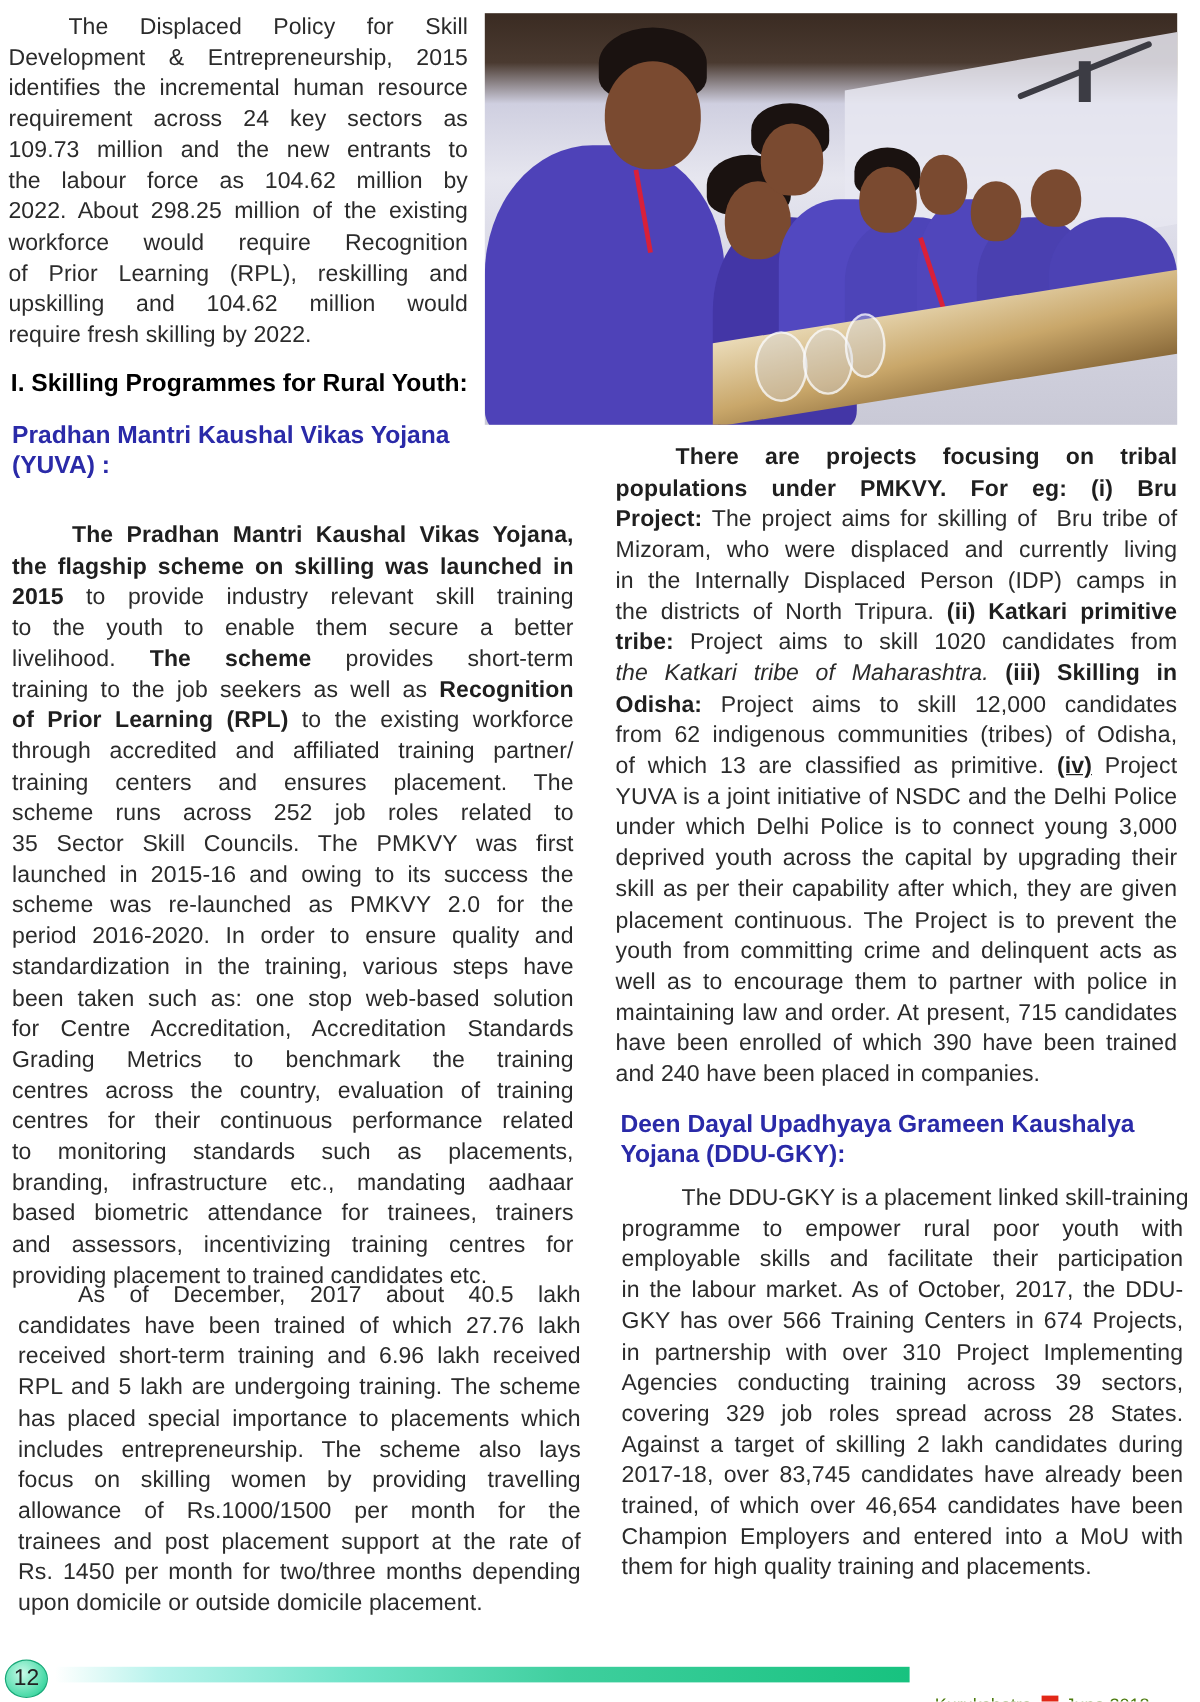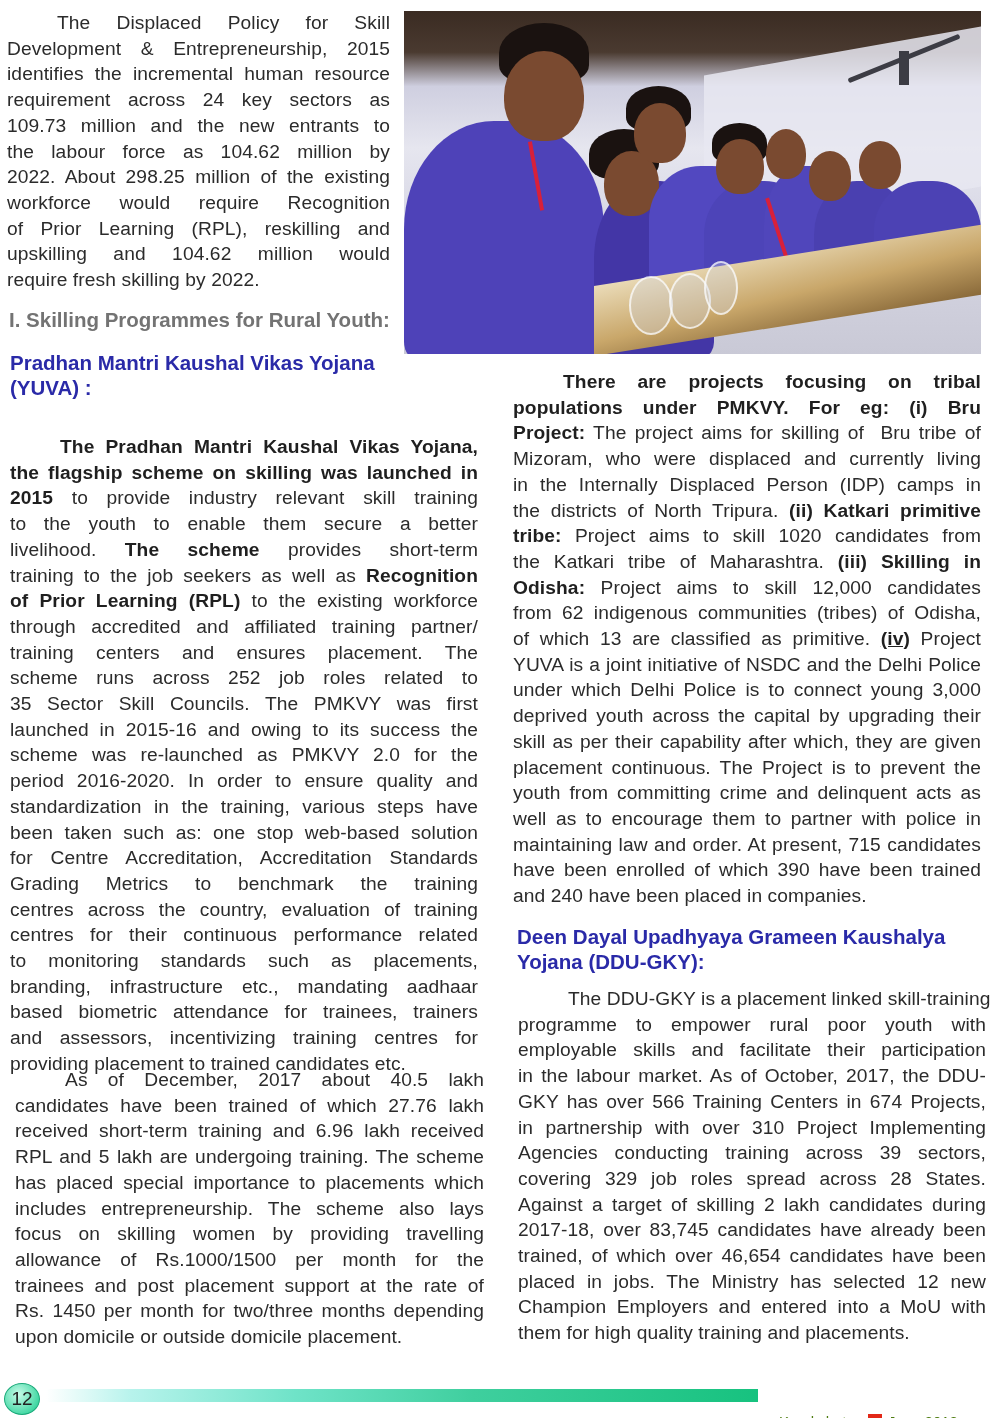--- a/index.html
+++ b/index.html
@@ -10,21 +10,21 @@
     color:#2b2b2b;
   }
   .col { position:absolute; }
   .line {
     display:block; white-space:nowrap; font-size:19.2px; line-height:25.7px;
     text-align:justify; text-align-last:justify; letter-spacing:0.1px;
   }
   .line.last { text-align-last:left; }
   .b { font-weight:bold; color:#1f1f1f; }
   .indent { padding-left:50px; }
-  .h-red { color:#737373; font-weight:bold; font-size:20.5px; line-height:26px; white-space:nowrap; }
+  .h-red { color:#000000; font-weight:bold; font-size:20.5px; line-height:26px; white-space:nowrap; }
   .h-blue { color:#2a2aa8; font-weight:bold; font-size:20.5px; line-height:25px; white-space:nowrap; }
 
   
   .photo {
     position:absolute; left:404px; top:11px; width:577px; height:343px; overflow:hidden;
     background:linear-gradient(180deg,#3a2b22 0%, #4a3a30 12%, #cfcfe0 22%, #e6e6ef 40%, #d9d9e6 60%, #c9c9d6 100%);
   }
   .photo .wall { position:absolute; left:300px; top:40px; width:277px; height:160px; background:#e8e8f1; opacity:.85; transform:skewY(-10deg); }
   .photo .fan { position:absolute; left:440px; top:45px; width:120px; height:5px; background:#3c3c44; transform:rotate(-22deg); border-radius:3px; }
   .photo .fan2 { position:absolute; left:495px; top:40px; width:10px; height:34px; background:#3c3c44; }
@@ -147,21 +147,21 @@
 </div>
 
 <div class="col" style="left:513px;top:369px;width:468px;">
   <span class="line indent b">There are projects focusing on tribal</span>
   <span class="line b">populations under PMKVY. For eg: (i) Bru</span>
   <span class="line"><b class="b" style="white-space: pre;">Project:</b><span style="white-space: pre;"> The project aims for skilling of  Bru tribe of</span></span>
   <span class="line">Mizoram, who were displaced   and currently living</span>
   <span class="line">in the Internally Displaced Person (IDP) camps in</span>
   <span class="line"><span style="white-space: pre;">the districts of North Tripura. </span><b class="b" style="white-space: pre;">(ii) Katkari primitive</b></span>
   <span class="line"><b class="b" style="white-space: pre;">tribe:</b><span style="white-space: pre;"> Project aims to skill 1020 candidates from</span></span>
-  <span class="line"><span style="white-space: pre;">the Katkari tribe of Maharashtra. </span><b class="b" style="white-space: pre;">(iii) Skilling in</b></span>
+  <span class="line"><span style="white-space: pre; font-style: italic;">the Katkari tribe of Maharashtra. </span><b class="b" style="white-space: pre;">(iii) Skilling in</b></span>
   <span class="line"><b class="b" style="white-space: pre;">Odisha:</b><span style="white-space: pre;"> Project aims to skill 12,000 candidates</span></span>
   <span class="line">from 62 indigenous communities (tribes) of Odisha,</span>
   <span class="line"><span style="white-space: pre;">of which 13 are classified as primitive. </span><b class="b" style="white-space: pre; text-decoration: underline;">(iv)</b><span style="white-space: pre;"> Project</span></span>
   <span class="line">YUVA is a joint initiative of NSDC and the Delhi Police</span>
   <span class="line">under which Delhi Police is to connect young 3,000</span>
   <span class="line">deprived youth across the capital by upgrading their</span>
   <span class="line">skill as per their capability after which, they are given</span>
   <span class="line">placement continuous. The Project is to prevent the</span>
   <span class="line">youth from committing crime and delinquent acts as</span>
   <span class="line">well as to encourage them to partner with police in</span>
@@ -180,21 +180,20 @@
   <span class="line">programme to empower rural poor youth with</span>
   <span class="line">employable skills and facilitate their participation</span>
   <span class="line">in the labour market. As of October, 2017, the DDU-</span>
   <span class="line">GKY has over 566 Training Centers in 674 Projects,</span>
   <span class="line">in partnership with over 310 Project Implementing</span>
   <span class="line">Agencies conducting training across 39 sectors,</span>
   <span class="line">covering 329 job roles spread across 28 States.</span>
   <span class="line">Against a target of skilling 2 lakh candidates during</span>
   <span class="line">2017-18, over 83,745 candidates have already been</span>
   <span class="line">trained, of which over 46,654 candidates have been</span>
-  <span class="line">placed in jobs. The Ministry has selected 12 new</span>
   <span class="line">Champion Employers and entered into a MoU with</span>
   <span class="line last">them for high quality training and placements.</span>
 </div>
 
 <div class="page-num">
   <span>12</span>
 </div>
 <div class="footer-bar"></div>
 <div class="footer-pub">
   <span>Kurukshetra</span><span class="sq"></span><span>June 2018</span>

